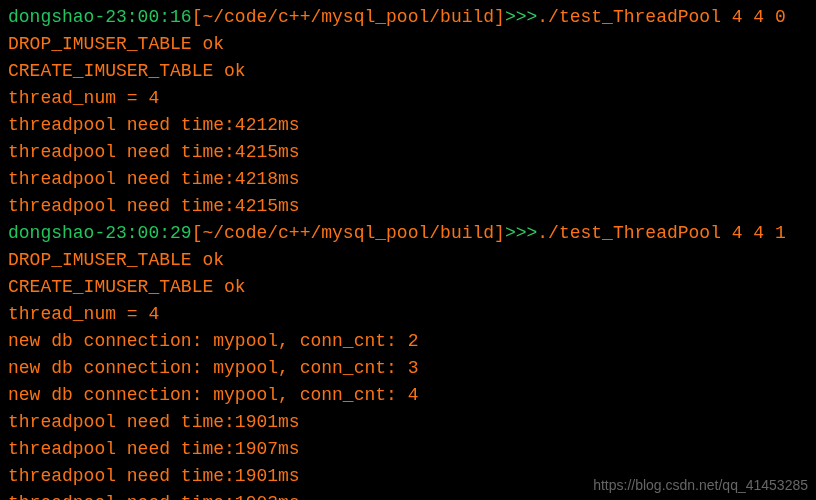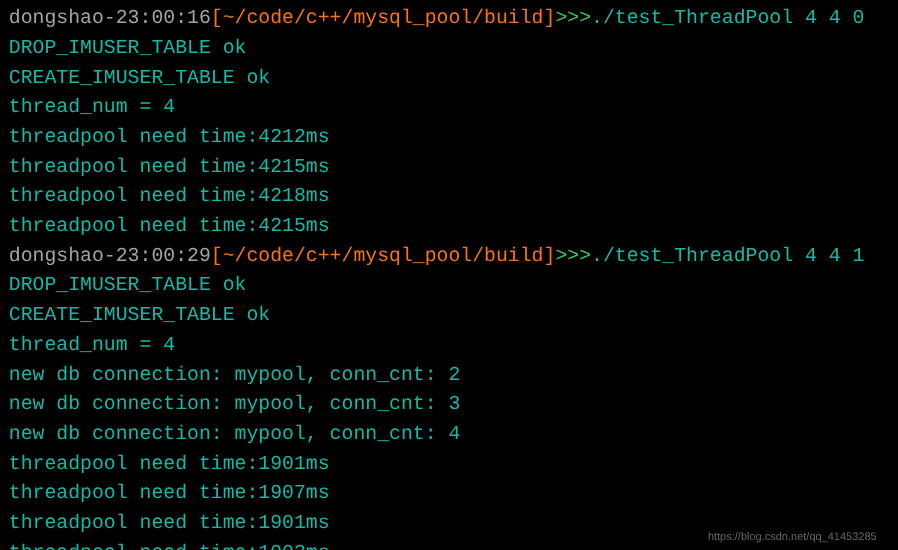--- a/index.html
+++ b/index.html
@@ -19,36 +19,36 @@
       overflow: hidden;
       position: relative;
     }
     .terminal {
       white-space: pre;
     }
     .line {
       display: block;
     }
     .prompt-user {
-      color: #a3a3a3;
+      color: #22c55e;
     }
     .prompt-path {
       color: #f97316;
     }
     .prompt-arrows {
       color: #33cc66;
     }
     .output {
-      color: #14b8a6;
+      color: #f97316;
     }
     .watermark {
       position: absolute;
       bottom: 4px;
-      right: 19px;
-      font-size: 10px;
+      right: 8px;
+      font-size: 14px;
       color: #666666;
       font-family: Arial, sans-serif;
       margin-top: 16px;
     }
   </style>
 </head>
 <body>
 
 <div class="terminal" id="terminal-container"><div class="line"><span class="prompt-user">dongshao-23:00:16</span><span class="prompt-path">[~/code/c++/mysql_pool/build]</span><span class="prompt-arrows">&gt;&gt;&gt;</span><span class="output">./test_ThreadPool 4 4 0</span></div><div class="line"><span class="output">DROP_IMUSER_TABLE ok</span></div><div class="line"><span class="output">CREATE_IMUSER_TABLE ok</span></div><div class="line"><span class="output">thread_num = 4</span></div><div class="line"><span class="output">threadpool need time:4212ms</span></div><div class="line"><span class="output">threadpool need time:4215ms</span></div><div class="line"><span class="output">threadpool need time:4218ms</span></div><div class="line"><span class="output">threadpool need time:4215ms</span></div><div class="line"><span class="prompt-user">dongshao-23:00:29</span><span class="prompt-path">[~/code/c++/mysql_pool/build]</span><span class="prompt-arrows">&gt;&gt;&gt;</span><span class="output">./test_ThreadPool 4 4 1</span></div><div class="line"><span class="output">DROP_IMUSER_TABLE ok</span></div><div class="line"><span class="output">CREATE_IMUSER_TABLE ok</span></div><div class="line"><span class="output">thread_num = 4</span></div><div class="line"><span class="output">new db connection: mypool, conn_cnt: 2</span></div><div class="line"><span class="output">new db connection: mypool, conn_cnt: 3</span></div><div class="line"><span class="output">new db connection: mypool, conn_cnt: 4</span></div><div class="line"><span class="output">threadpool need time:1901ms</span></div><div class="line"><span class="output">threadpool need time:1907ms</span></div><div class="line"><span class="output">threadpool need time:1901ms</span></div><div class="line"><span class="output">threadpool need time:1903ms</span></div></div>
 

